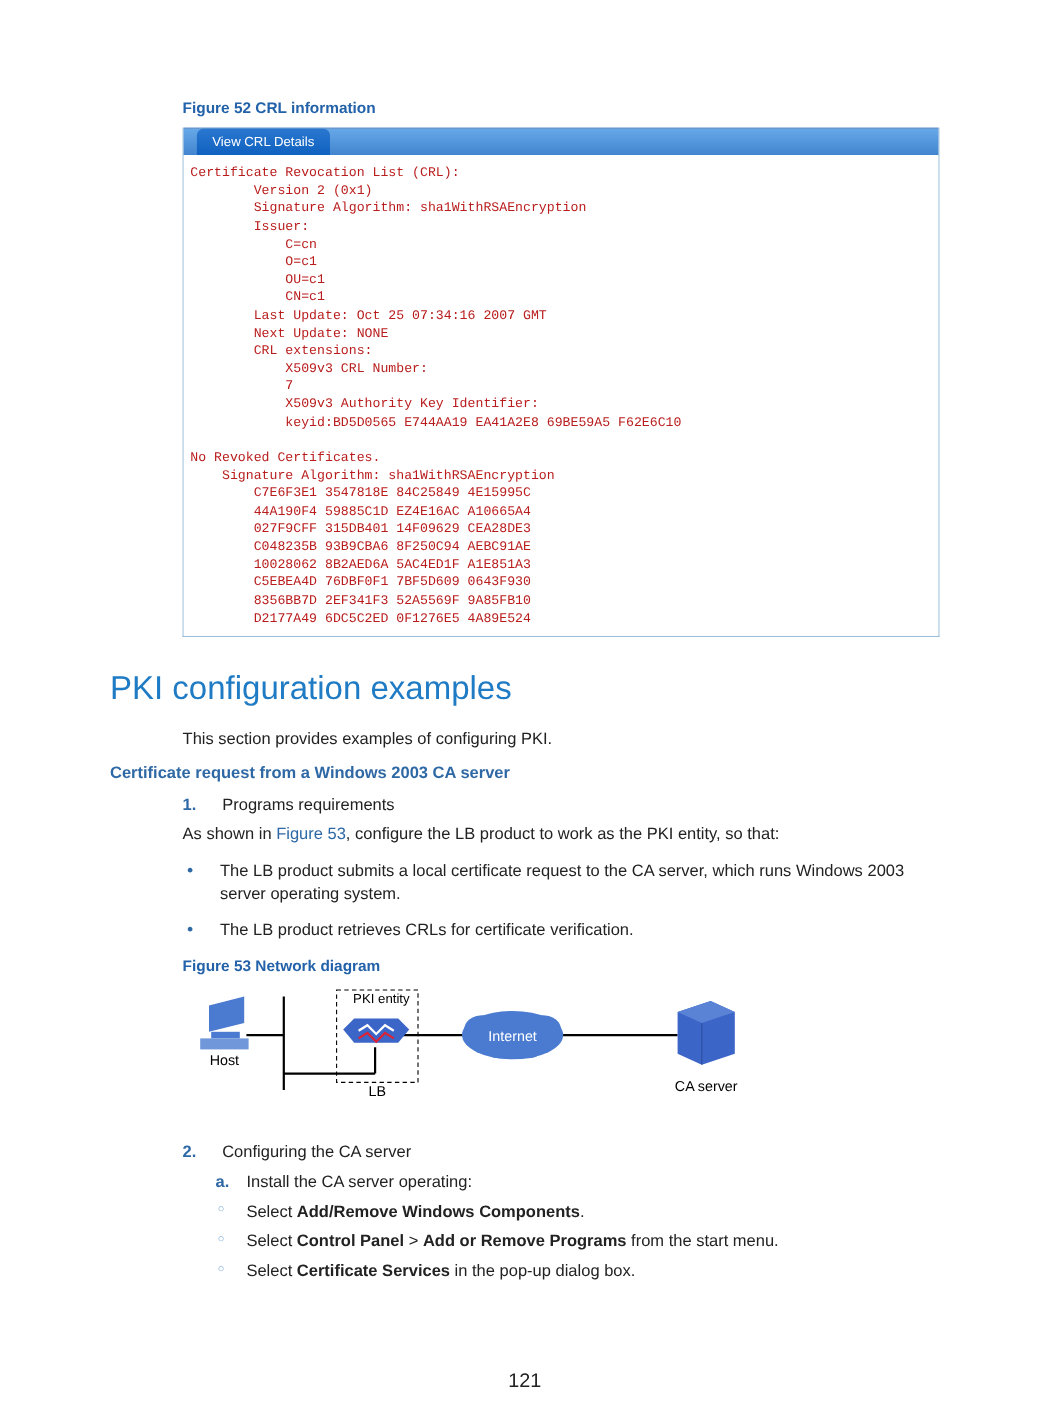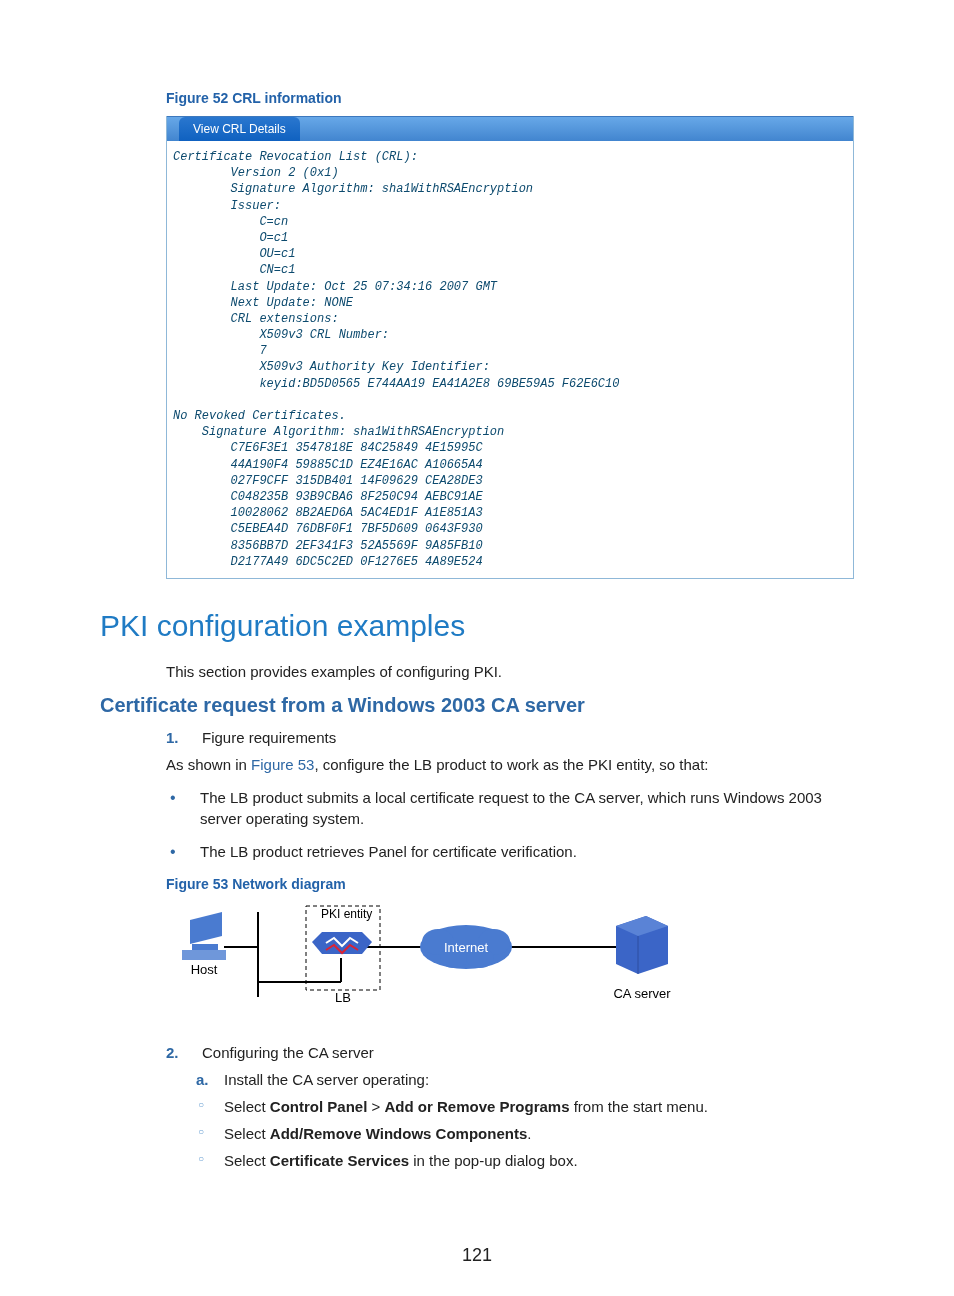--- a/index.html
+++ b/index.html
@@ -44,24 +44,23 @@
     border-top-right-radius: 6px;
     margin-left: 12px;
   }
   .crl-body {
     background: #fff;
     padding: 8px 8px 8px 6px;
   }
   .mono {
     font-family: "Courier New", monospace;
     font-size: 12px;
-    color: #0c4a6e;
+    color: #b91c1c;
     white-space: pre;
     line-height: 1.35;
-    font-style: italic;
   }
   .back-row {
     text-align: center;
     margin: 14px 0 30px 66px;
   }
   .back-btn {
     display: inline-block;
     background: #f0f0f0;
     border: 1px solid #6b6b6b;
     padding: 2px 14px;
@@ -73,21 +72,21 @@
     font-size: 30px;
     margin: 30px 0 20px 0;
   }
   .body-text {
     font-size: 15px;
     margin: 0 0 6px 66px;
   }
   .sub-heading {
     color: #2e68a5;
     font-weight: bold;
-    font-size: 20px;
+    font-size: 15px;
     margin: 14px 0 12px 0;
   }
   .num-item {
     display: flex;
     margin-bottom: 10px;
   }
   .num-item .num {
     width: 36px;
     color: #2e68a5;
     font-weight: bold;
@@ -212,30 +211,30 @@
 
 
   <h1 class="section-title">PKI configuration examples</h1>
 
   <div class="body-text">This section provides examples of configuring PKI.</div>
 
   <div class="sub-heading">Certificate request from a Windows 2003 CA server</div>
 
   <div class="num-item" style="margin-left:66px;font-size:15px;">
     <span class="num">1.</span>
-    <span>Figure requirements</span>
+    <span>Programs requirements</span>
   </div>
 
   <div class="indent-text">
     <span>As shown in </span><span class="link">Figure 53</span><span>, configure the LB product to work as the PKI entity, so that:</span>
   </div>
 
   <ul class="bullets">
     <li>The LB product submits a local certificate request to the CA server, which runs Windows 2003 server operating system.</li>
-    <li>The LB product retrieves Panel for certificate verification.</li>
+    <li>The LB product retrieves CRLs for certificate verification.</li>
   </ul>
 
   <div class="fig-caption">Figure 53 Network diagram</div>
 
   <div class="diagram-wrap">
     <svg width="530" height="110" viewBox="0 0 530 110">
 
       <line x1="92" y1="10" x2="92" y2="95" stroke="#000" stroke-width="2"></line>
 
       <line x1="58" y1="45" x2="92" y2="45" stroke="#000" stroke-width="2"></line>
@@ -289,24 +288,24 @@
 
   <ul class="letter-list">
     <li>
       <span class="lt">a.</span>
       <span>Install the CA server operating:</span>
     </li>
   </ul>
 
   <ul class="circ-list">
     <li>
-      <span>Select </span><b>Control Panel</b><span> &gt; </span><b>Add or Remove Programs</b><span> from the start menu.</span>
+      <span>Select </span><b>Add/Remove Windows Components</b><span>.</span>
     </li>
     <li>
-      <span>Select </span><b>Add/Remove Windows Components</b><span>.</span>
+      <span>Select </span><b>Control Panel</b><span> &gt; </span><b>Add or Remove Programs</b><span> from the start menu.</span>
     </li>
     <li>
       <span>Select </span><b>Certificate Services</b><span> in the pop-up dialog box.</span>
     </li>
   </ul>
 
   <div class="page-num">121</div>
 
 </div>
 

